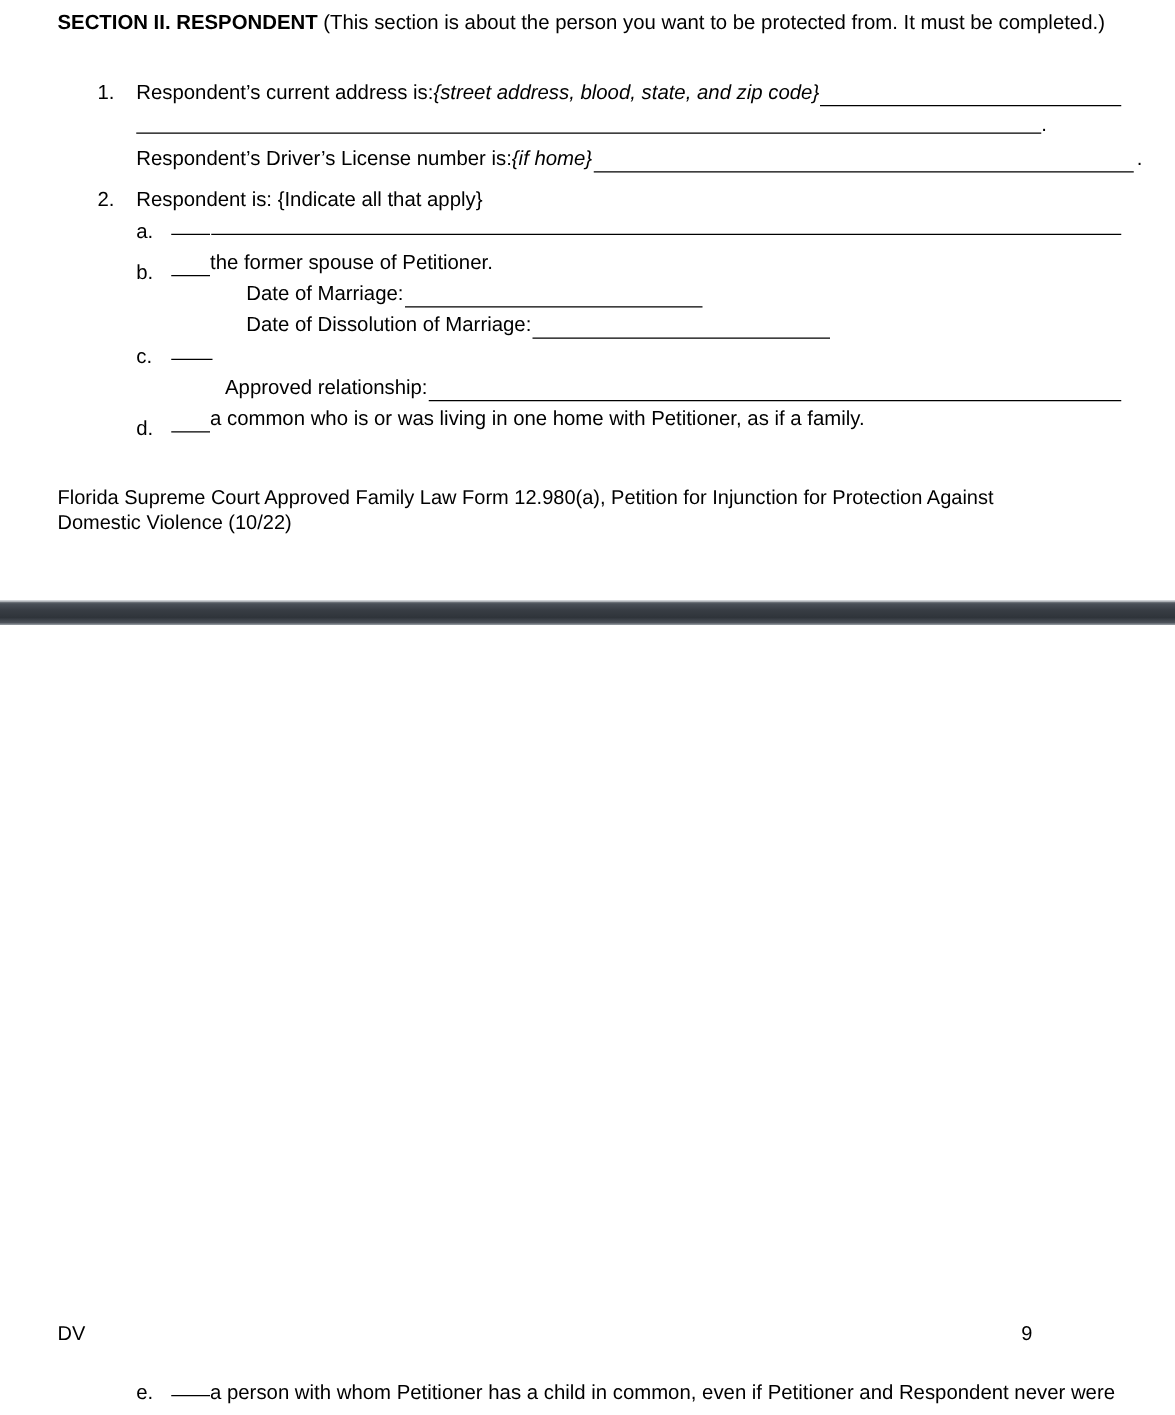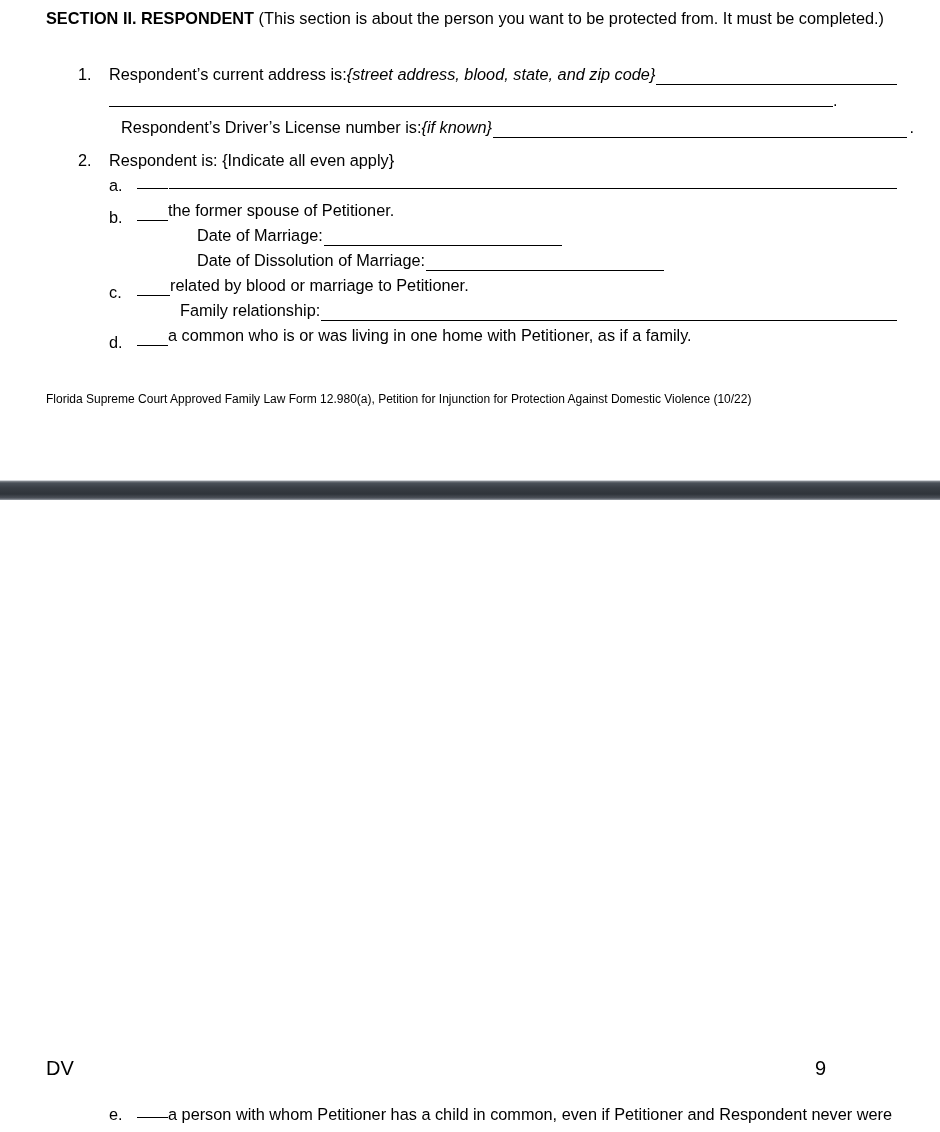--- a/index.html
+++ b/index.html
@@ -94,42 +94,42 @@
     position: absolute;
     border-bottom: 1.6px solid #000;
     height: 0;
   }
 
   
   .footer {
     position: absolute;
     left: 46px;
     right: 120px;
-    font-size: 12px;
+    font-size: 16px;
     line-height: 20px;
   }
 
   
   .page-break {
     position: absolute;
     left: 0;
     width: 940px;
     height: 19px;
     background: linear-gradient(to bottom,
                 #8b9096 0px, #4a5058 2px, #383d44 7px,
                 #2f343a 13px, #4c5159 17px, #9aa0a6 19px);
     border-top: 1px solid #cfd2d6;
   }
 
   
   .page-header {
     position: absolute;
     left: 46px;
     right: 46px;
-    font-size: 20px;
+    font-size: 16px;
     display: flex;
     justify-content: space-between;
   }
   .page-header .pno { margin-right: 68px; }
 </style>
 </head>
 <body>
 
 <div class="page doc-body" id="page-one">
 
@@ -142,32 +142,32 @@
     <span class="content">
       <span>Respondent’s current address is: </span>
         <span class="it">{street address, blood, state, and zip code}</span>
       <span class="rule rule-grow"></span>
     </span>
   </div>
 
   <div class="standalone-rule" style="top:106px; left:109px; width:724px;"></div>
   <div style="position:absolute; top:88px; left:833px;">.</div>
 
-  <div class="row" style="top:115px; left:109px; right:26px;margin-left:12px;">
+  <div class="row" style="top:115px; left:109px; right:26px;">
     <span class="content">
       <span>Respondent’s Driver’s License number is: </span>
-        <span class="it">{if known}</span>
+        <span class="it">{if home}</span>
       <span class="rule rule-grow"></span>
         <span class="dot">.</span>
     </span>
   </div>
 
   <div class="row" style="top:148px; left:78px; right:42px;">
     <span class="marker num-marker">2.</span>
-    <span class="content">Respondent is: {Indicate all even apply}</span>
+    <span class="content">Respondent is: {Indicate all that apply}</span>
   </div>
 
   <div class="row" style="top:173px; left:109px; right:42px;">
     <span class="marker let-marker">a.</span>
     <span class="content">
       <span class="blank" style="width:31px;"></span>
       <span class="rule rule-grow"></span>
     </span>
   </div>
 
@@ -190,27 +190,26 @@
     <span class="content">
       <span>Date of Dissolution of Marriage:</span>
       <span class="rule" style="width:238px;"></span>
     </span>
   </div>
 
   <div class="row" style="top:273px; left:109px; right:42px;">
     <span class="marker let-marker">c.</span>
     <span class="content">
       <span class="blank" style="width:33px;"></span>
-        <span> related by blood or marriage to Petitioner.</span>
     </span>
   </div>
 
   <div class="row" style="top:298px; left:180px; right:42px;">
     <span class="content">
-      <span>Family relationship:</span>
+      <span>Approved relationship:</span>
       <span class="rule rule-grow"></span>
     </span>
   </div>
 
   <div class="row" style="top:323px; left:109px; right:42px;">
     <span class="marker let-marker">d.</span>
     <span class="content">
       <span class="blank" style="width:31px;"></span>
         <span>a common who is or was living in one home with Petitioner, as if a family.</span>
     </span>

